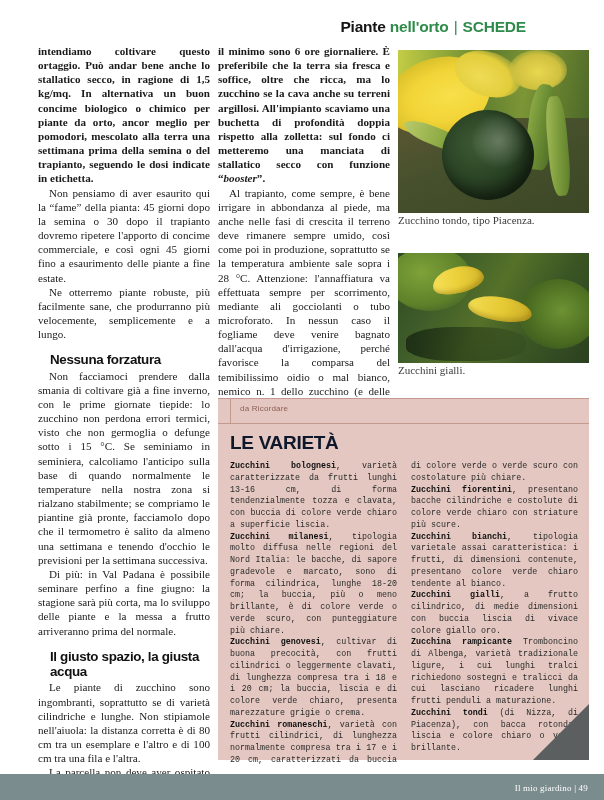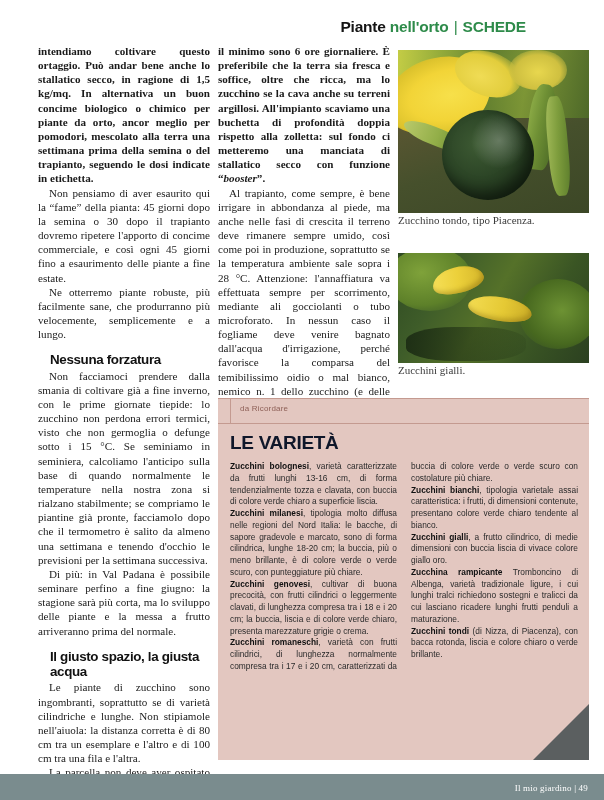--- a/index.html
+++ b/index.html
@@ -212,21 +212,21 @@
     font-size: 19px;
     letter-spacing: -0.3px;
     color: #0f172a;
   }
   .var-cols {
     position: absolute;
     left: 12px; top: 63px;
     width: 348px;
     column-count: 2;
     column-gap: 14px;
-    font-family: Liberation Sans, sans-serif;
+    font-family: Liberation Mono, monospace;
     font-size: 8.35px;
     line-height: 11.75px;
     text-align: justify;
     color: #2b2b2b;
   }
   .var-cols p { margin: 0; text-indent: 0; }
   .var-cols b { color: #111; font-weight: bold; }
 
   .corner-tri {
     position: absolute;
@@ -309,20 +309,21 @@
     <div class="pink-rule-v"></div>
     <div class="pink-rule-under"></div>
     <div class="box-tab">da Ricordare</div>
     <div class="box-title">LE VARIETÀ</div>
 
     <div class="var-cols" id="varieties-list">
         <p><b>Zucchini bolognesi</b><span>, varietà caratterizzate da frutti lunghi 13-16 cm, di forma tendenzialmente tozza e clavata, con buccia di colore verde chiaro a superficie liscia.</span></p>
         <p><b>Zucchini milanesi</b><span>, tipologia molto diffusa nelle regioni del Nord Italia: le bacche, di sapore gradevole e marcato, sono di forma cilindrica, lunghe 18-20 cm; la buccia, più o meno brillante, è di colore verde o verde scuro, con punteggiature più chiare.</span></p>
         <p><b>Zucchini genovesi</b><span>, cultivar di buona precocità, con frutti cilindrici o leggermente clavati, di lunghezza compresa tra i 18 e i 20 cm; la buccia, liscia e di colore verde chiaro, presenta marezzature grigie o crema.</span></p>
         <p><b>Zucchini romaneschi</b><span>, varietà con frutti cilindrici, di lunghezza normalmente compresa tra i 17 e i 20 cm, caratterizzati da buccia di colore verde o verde scuro con costolature più chiare.</span></p>
+        <p><b>Zucchini fiorentini</b><span>, presentano bacche cilindriche e costolute di colore verde chiaro con striature più scure.</span></p>
         <p><b>Zucchini bianchi</b><span>, tipologia varietale assai caratteristica: i frutti, di dimensioni contenute, presentano colore verde chiaro tendente al bianco.</span></p>
         <p><b>Zucchini gialli</b><span>, a frutto cilindrico, di medie dimensioni con buccia liscia di vivace colore giallo oro.</span></p>
         <p><b>Zucchina rampicante</b><span> Tromboncino di Albenga, varietà tradizionale ligure, i cui lunghi tralci richiedono sostegni e tralicci da cui lasciano ricadere lunghi frutti penduli a maturazione.</span></p>
         <p><b>Zucchini tondi</b><span> (di Nizza, di Piacenza), con bacca rotonda, liscia e colore chiaro o verde brillante.</span></p>
       </div>
 
     <div class="corner-tri"></div>
   </div>
 
   <div class="footer-bar">

